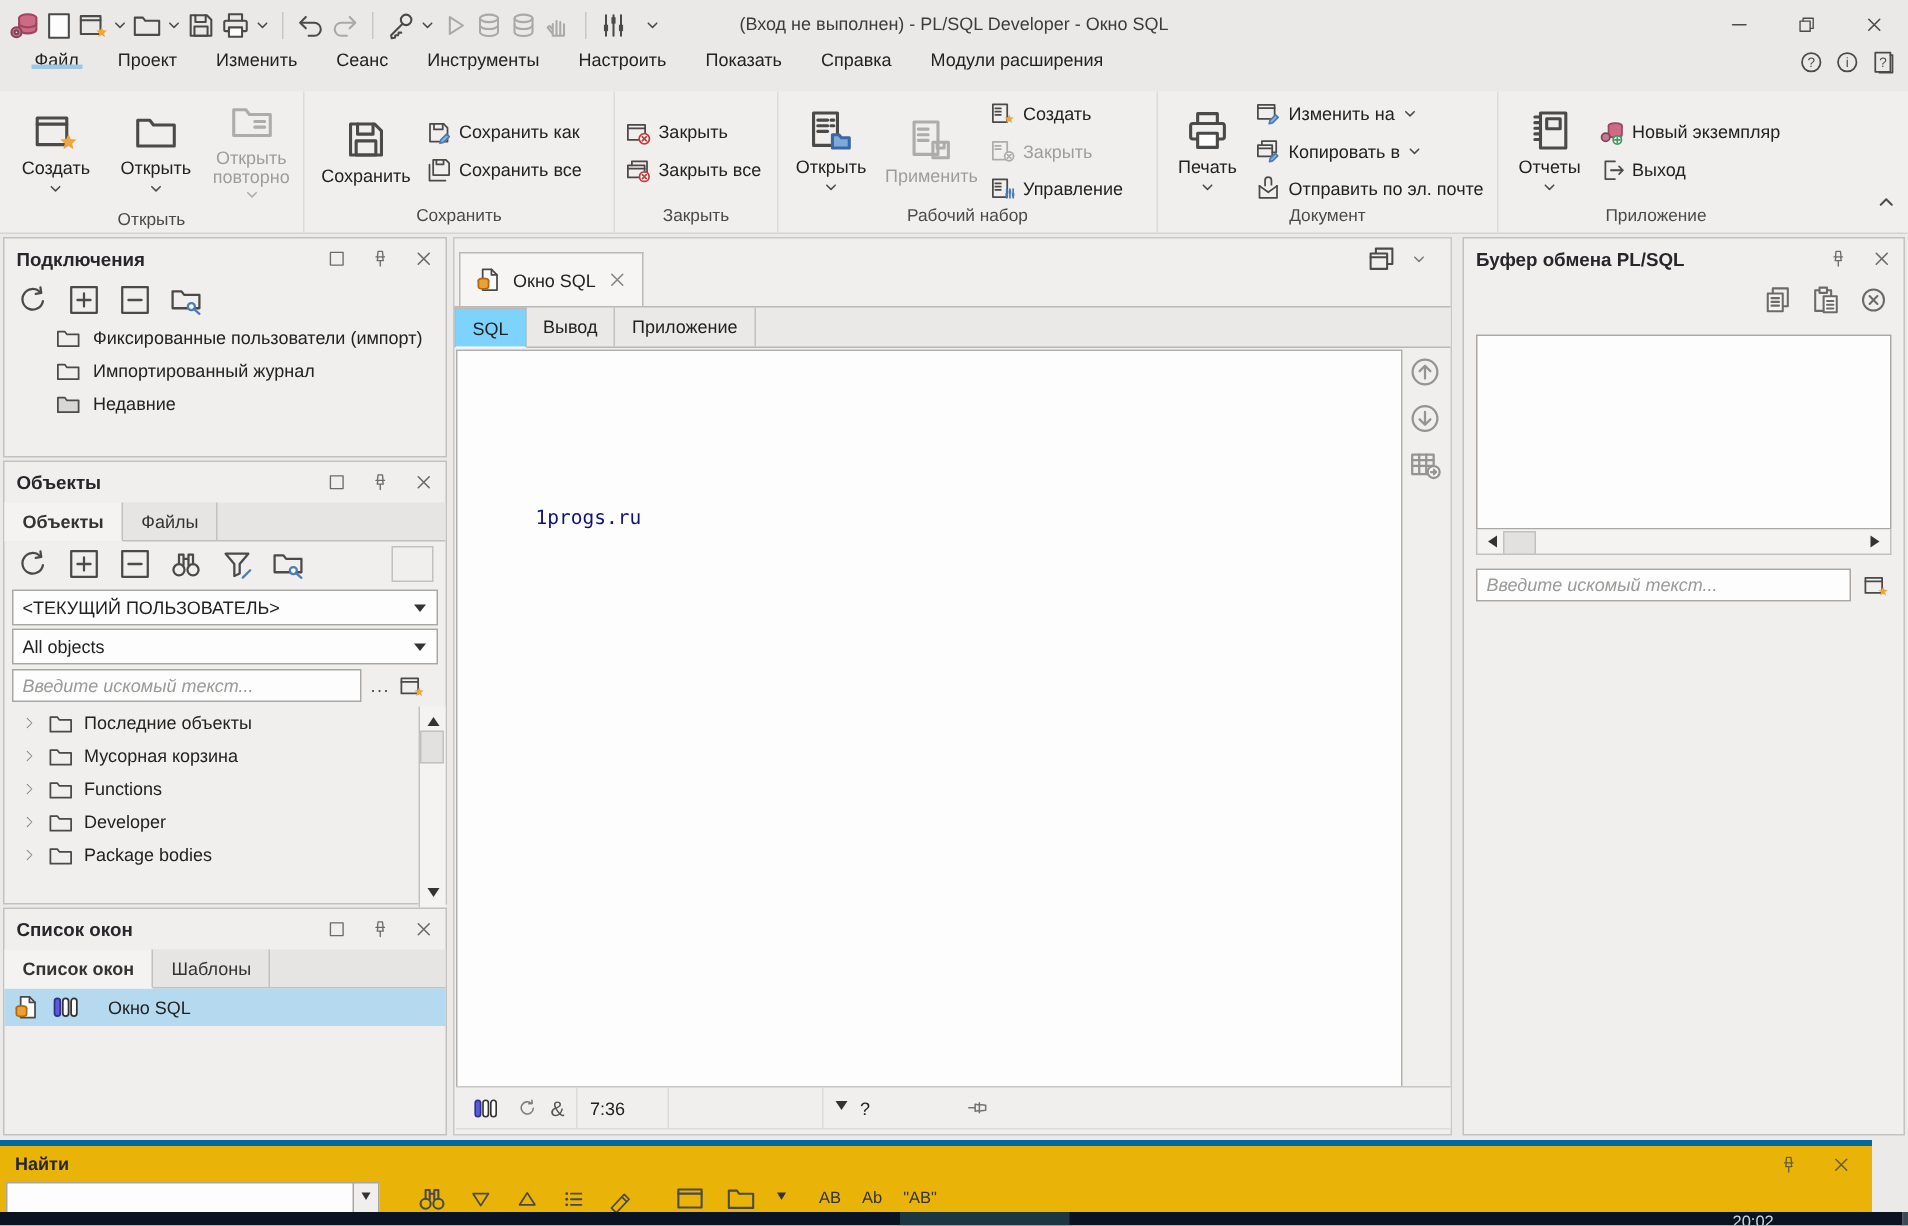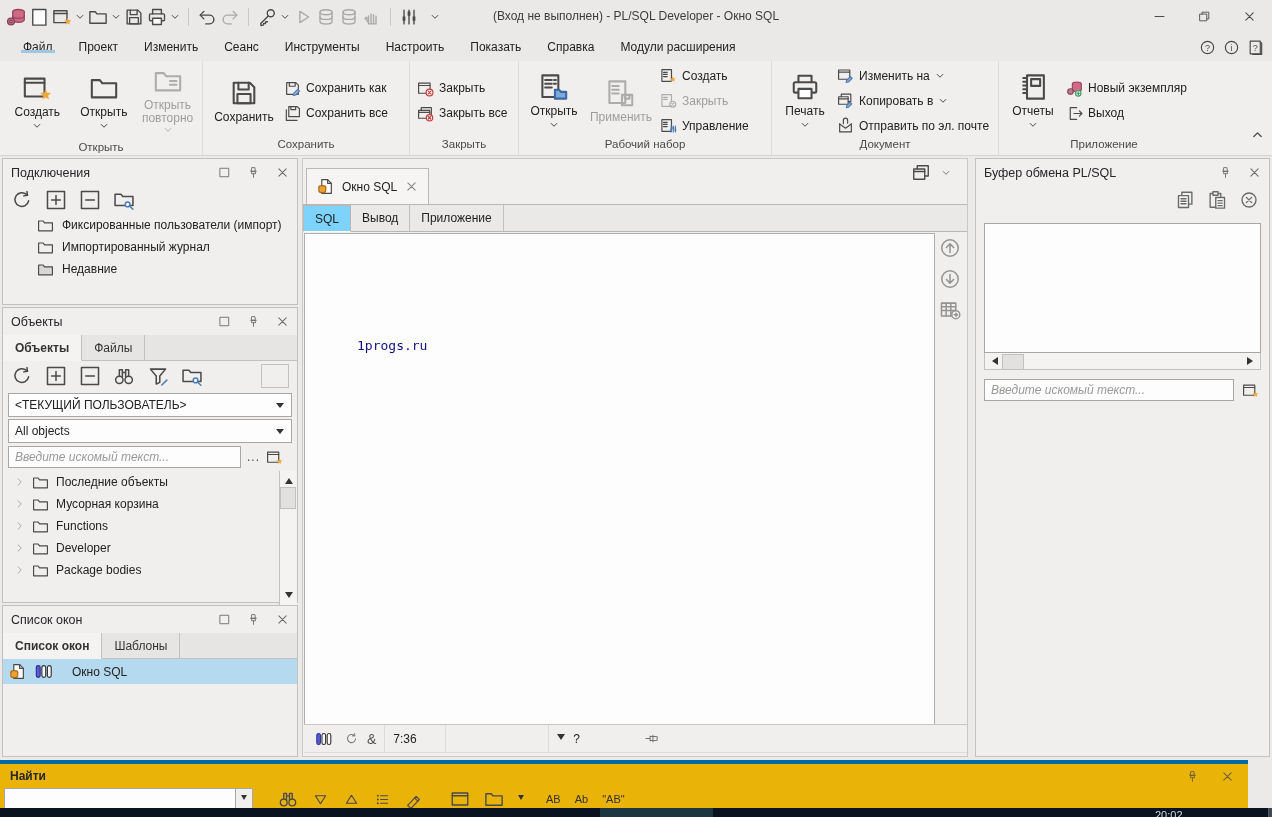--- a/index.html
+++ b/index.html
@@ -14,40 +14,40 @@
 
   
   .titlebar{position:absolute;top:0;left:0;right:0;height:33px;background:#eae9e7;display:flex;align-items:center}
   .qat{display:flex;align-items:center;gap:3px;padding-left:6px}
   .qsep{width:1px;height:18px;background:#c9c8c6;margin:0 5px}
   .title{position:absolute;left:50%;transform:translateX(-50%);height:33px;line-height:33px;color:#3c3c3c;white-space:nowrap}
   .winctl{position:absolute;right:0;top:0;display:flex;height:33px}
   .wbtn{width:45px;display:flex;align-items:center;justify-content:center}
 
   
-  .menubar{position:absolute;top:33px;left:0;right:0;height:28px;background:#eae9e7;display:flex;align-items:center;padding-left:10px}
+  .menubar{position:absolute;top:33px;left:0;right:0;height:28px;background:#eae9e7;display:flex;align-items:flex-start;padding-left:10px}
   .mitem{padding:0 13px;display:flex;align-items:center;position:relative;cursor:default}
   .mitem.active::after{content:"";position:absolute;left:11px;right:11px;bottom:1px;height:3px;background:#9ec7e4}
   .mhelp{margin-left:auto;display:flex;align-items:center;gap:7px;padding-right:8px}
 
   
   .ribbon{position:absolute;top:61px;left:0;right:0;height:94px;background:#f0efed;border-bottom:1px solid #d5d4d2;display:flex}
   .rgroup{display:flex;flex-direction:column;border-right:1px solid #dcdbd9;padding:2px 5px 0}
   .rbody{flex:1;display:flex;align-items:center;gap:2px}
   .rlabel{height:17px;text-align:center;color:#4a4a4a;font-size:11.5px}
   .bigbtn{width:64px;display:flex;flex-direction:column;align-items:center;padding:3px 2px;border-radius:3px}
   .blbl{text-align:center;line-height:13px;margin-top:3px}
   .bchev{margin-top:2px}
   .smallcol{display:flex;flex-direction:column;justify-content:center;gap:6px;padding:0 2px}
   .smallbtn{display:flex;align-items:center;gap:5px;height:19px;white-space:nowrap}
   .rcollapse{position:absolute;right:8px;top:128px}
 
   
   .panel{position:absolute;background:#f0efed;border:1px solid #c2c1bf;box-sizing:border-box}
-  .phead{height:27px;display:flex;align-items:center;padding:0 8px;font-weight:normal;color:#26262b;font-size:12.5px}
+  .phead{height:27px;display:flex;align-items:center;padding:0 8px;font-weight:bold;color:#26262b;font-size:12.5px}
   .phicons{margin-left:auto;display:flex;gap:16px;align-items:center;opacity:.8}
   .ptools{display:flex;align-items:center;gap:12px;padding:3px 8px}
   .ptabs{display:flex;height:25px;border-bottom:1px solid #c2c1bf;background:#e6e5e3}
   .ptab{padding:0 12px;display:flex;align-items:center;border-right:1px solid #c2c1bf;background:#e6e5e3;color:#333}
   .ptab.active{background:#f4f3f1;font-weight:bold;margin-bottom:-1px;border-bottom:1px solid #f4f3f1}
   .trow{height:22px;display:flex;align-items:center;gap:8px;padding-left:34px}
   .otrow{height:22px;display:flex;align-items:center;gap:7px;padding-left:12px}
   .sel{margin:2px 5px;height:22px;background:#fdfdfd;border:1px solid #a8a7a5;display:flex;align-items:center;padding:0 6px;position:relative}
   .sel::after{content:"";position:absolute;right:7px;top:9px;border:4px solid transparent;border-top:5px solid #333}
   .tinput{height:22px;background:#fdfdfd;border:1px solid #a8a7a5;padding:0 6px;font-family:"Liberation Sans",sans-serif;font-size:12px;box-sizing:border-box}

